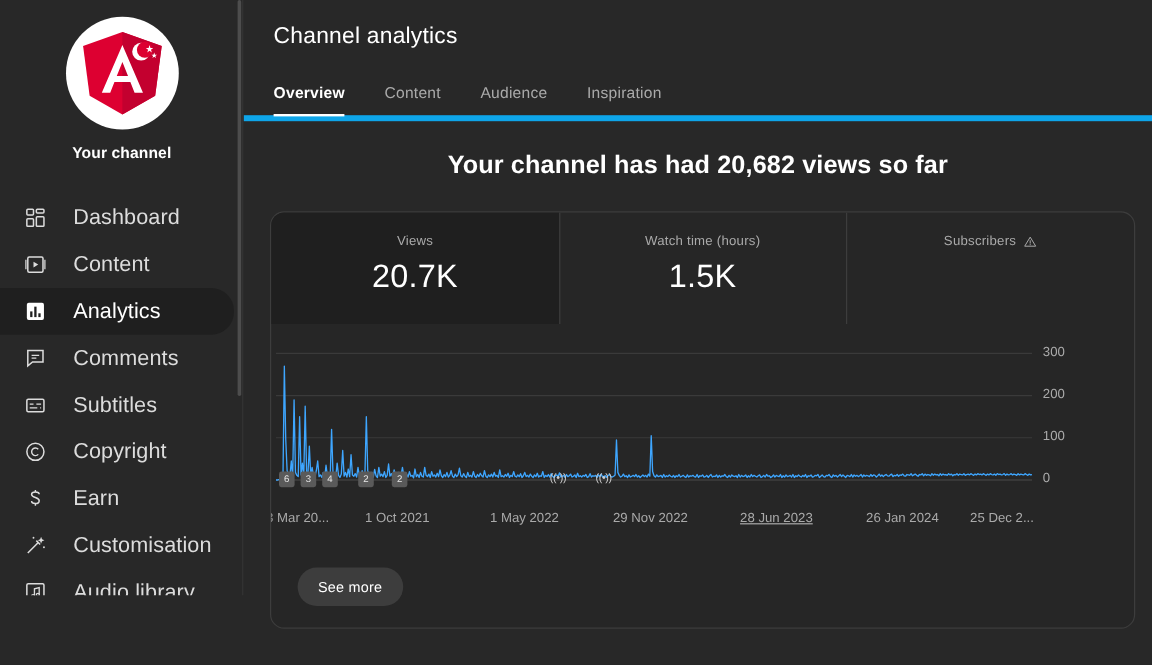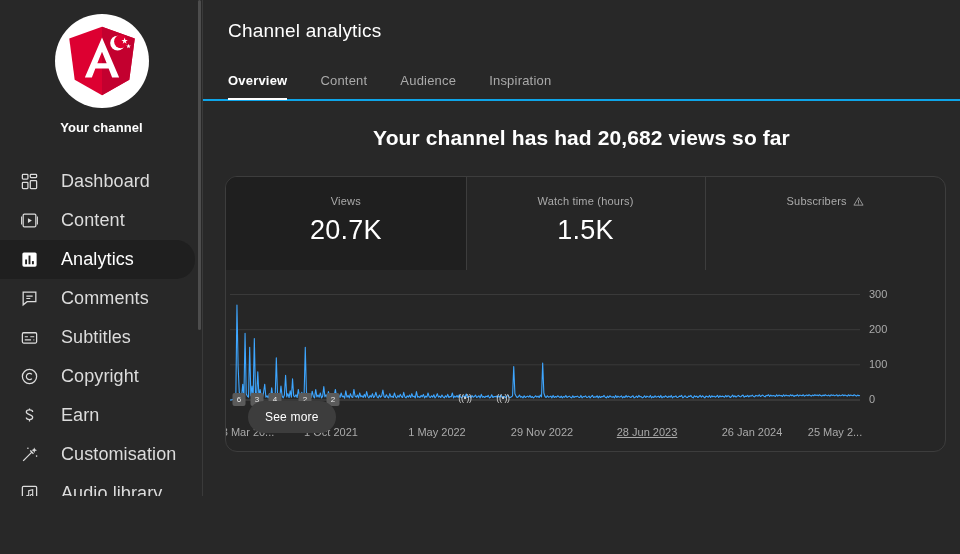--- a/index.html
+++ b/index.html
@@ -78,21 +78,21 @@
   }
   .page-head { padding: 18px 0 0 25px; }
   .page-title {
     font-size: 19px; font-weight: normal; color: #fff;
     letter-spacing: .2px; line-height: 25px;
   }
   .tabs {
     display: flex; align-items: flex-end;
     margin-top: 20px; padding-left: 25px;
     height: 38px;
-    border-bottom: 2px solid #0ea5e9;
+    border-bottom: 5px solid #0ea5e9;
     position: relative;
   }
   .tab {
     font-size: 13px; color: #aaa; letter-spacing: .2px;
     margin-right: 33px; padding-bottom: 11px;
     cursor: pointer; position: relative; white-space: nowrap;
   }
   .tab.active { color: #fff; font-weight: bold; }
   .tab.active::after {
     content: ""; position: absolute; left: 0; right: 0; bottom: -1px;
@@ -104,21 +104,21 @@
     font-size: 21px; font-weight: bold; color: #fff;
     letter-spacing: .1px;
   }
 
   
   .card {
     margin: 26px 14px 0 22px;
     background: #262626;
     border: 1px solid #3d3d3d;
     border-radius: 12px;
-    height: 276px;
+    height: 348px;
     position: relative;
     overflow: hidden;
   }
   .metrics { display: flex; height: 93px; }
   .metric {
     flex: 1; text-align: center; padding-top: 17px; cursor: pointer;
     position: relative;
   }
   .metric.selected { background: #1f1f1f; }
   .metric + .metric::before {
@@ -373,21 +373,21 @@
             <div class="livemark" style="left: 239px;">((•))</div>
             <div class="livemark" style="left: 277px;">((•))</div>
           </div>
         <div class="xaxis" id="xticks">
             <div class="xtick" style="left: 22px;">3 Mar 20...</div>
             <div class="xtick" style="left: 105px;">1 Oct 2021</div>
             <div class="xtick" style="left: 211px;">1 May 2022</div>
             <div class="xtick" style="left: 316px;">29 Nov 2022</div>
             <div class="xtick" style="left: 421px; text-decoration: underline;">28 Jun 2023</div>
             <div class="xtick" style="left: 526px;">26 Jan 2024</div>
-            <div class="xtick" style="left: 609px;">25 May 2...</div>
+            <div class="xtick" style="left: 609px;">25 Dec 2...</div>
           </div>
       </div>
 
       <div class="see-more-row">
         <button class="see-more">See more</button>
       </div>
     </div>
 
   </div>
 </div>

